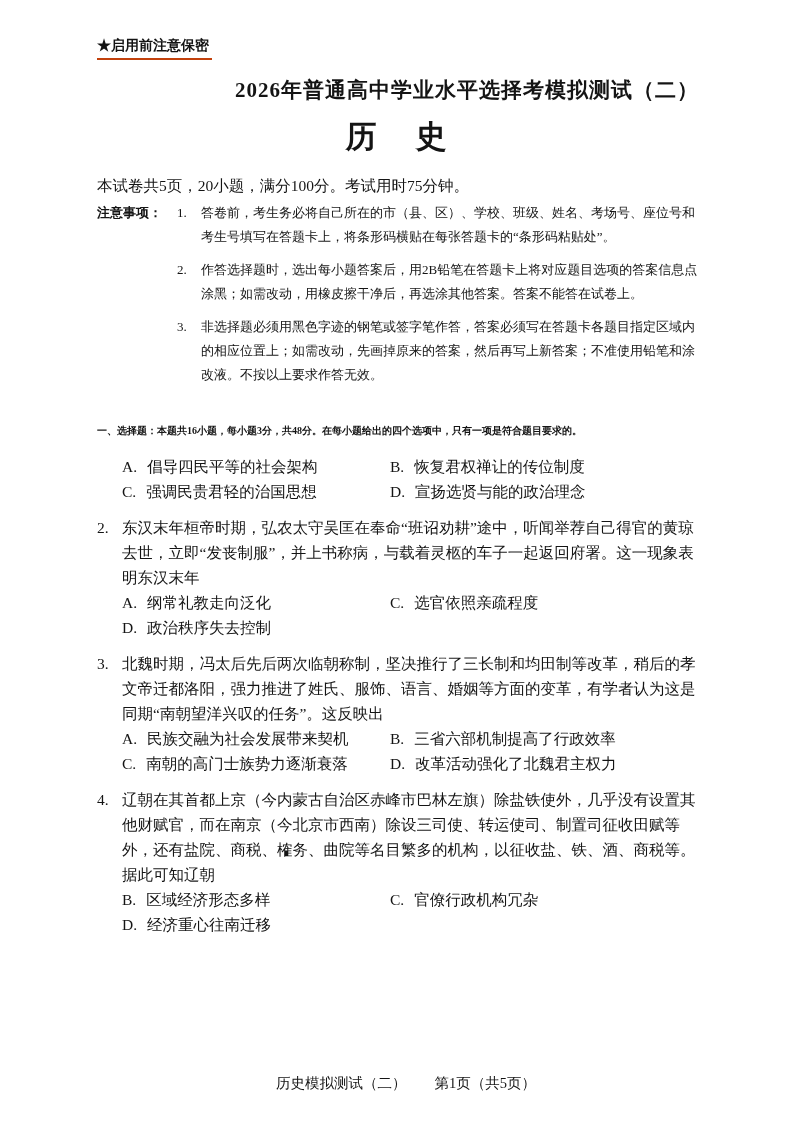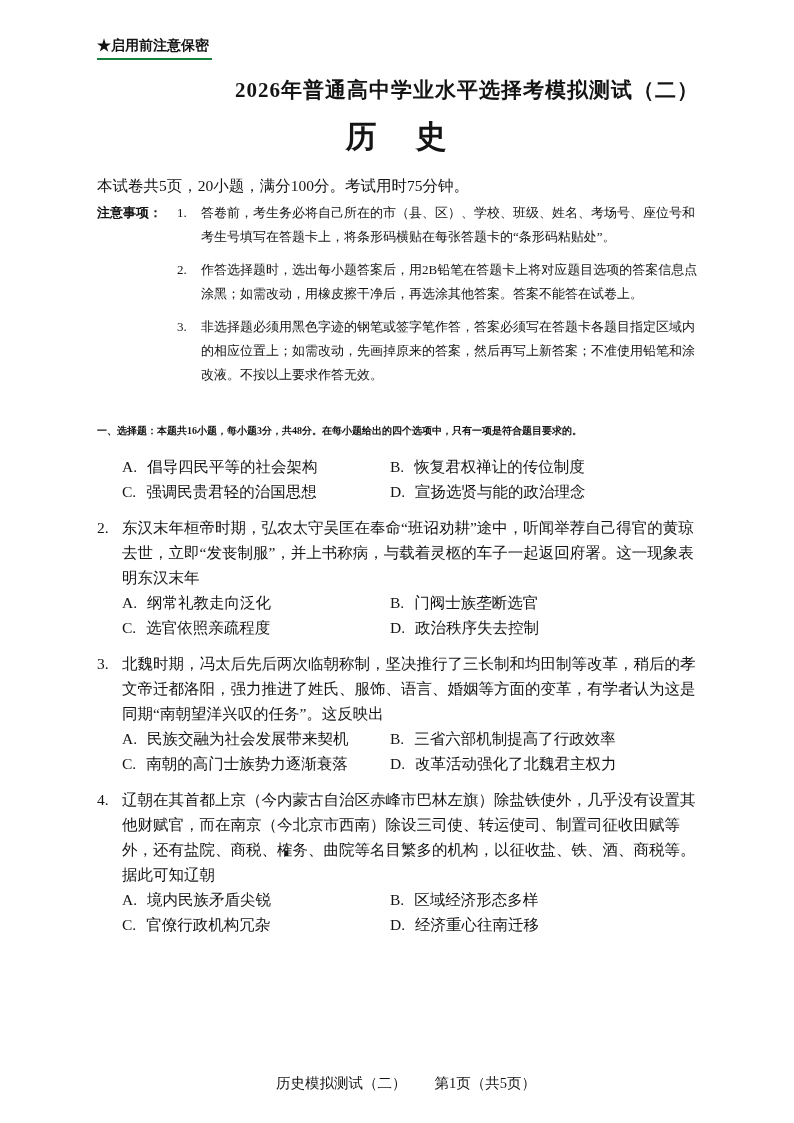--- a/index.html
+++ b/index.html
@@ -12,21 +12,21 @@
   .page {
     position: relative;
     width: 794px; height: 1123px;
     padding: 36px 95px 0 97px;
     overflow: hidden;
     background: #ffffff;
   }
   .security {
     display: inline-block;
     font-size: 14px; font-weight: bold;
-    border-bottom: 2px solid #15803d;
+    border-bottom: 2px solid #c2410c;
     padding: 0 3px 3px 0;
   }
   .title {
     text-align: right;
     font-size: 21px; font-weight: bold;
     margin-top: 16px; letter-spacing: 1px;
   }
   .subject {
     text-align: center;
     font-size: 31px; font-weight: bold;
@@ -83,40 +83,38 @@
       <div class="option"><span class="opt-label">B.</span><span>恢复君权禅让的传位制度</span></div>
       <div class="option"><span class="opt-label">C.</span><span>强调民贵君轻的治国思想</span></div>
       <div class="option"><span class="opt-label">D.</span><span>宣扬选贤与能的政治理念</span></div>
     </div>
   </div>
 
   <div class="question">
     <div class="stem"><span class="q-num">2.</span><span>东汉末年桓帝时期，弘农太守吴匡在奉命“班诏劝耕”途中，听闻举荐自己得官的黄琼去世，立即“发丧制服”，并上书称病，与载着灵柩的车子一起返回府署。这一现象表明东汉末年</span></div>
     <div class="options">
       <div class="option"><span class="opt-label">A.</span><span>纲常礼教走向泛化</span></div>
-      <div class="option"><span class="opt-label">B.</span><span>门阀士族垄断选官</span></div>
       <div class="option"><span class="opt-label">C.</span><span>选官依照亲疏程度</span></div>
       <div class="option"><span class="opt-label">D.</span><span>政治秩序失去控制</span></div>
     </div>
   </div>
 
   <div class="question">
     <div class="stem"><span class="q-num">3.</span><span>北魏时期，冯太后先后两次临朝称制，坚决推行了三长制和均田制等改革，稍后的孝文帝迁都洛阳，强力推进了姓氏、服饰、语言、婚姻等方面的变革，有学者认为这是同期“南朝望洋兴叹的任务”。这反映出</span></div>
     <div class="options">
       <div class="option"><span class="opt-label">A.</span><span>民族交融为社会发展带来契机</span></div>
       <div class="option"><span class="opt-label">B.</span><span>三省六部机制提高了行政效率</span></div>
       <div class="option"><span class="opt-label">C.</span><span>南朝的高门士族势力逐渐衰落</span></div>
       <div class="option"><span class="opt-label">D.</span><span>改革活动强化了北魏君主权力</span></div>
     </div>
   </div>
 
   <div class="question">
     <div class="stem"><span class="q-num">4.</span><span>辽朝在其首都上京（今内蒙古自治区赤峰市巴林左旗）除盐铁使外，几乎没有设置其他财赋官，而在南京（今北京市西南）除设三司使、转运使司、制置司征收田赋等外，还有盐院、商税、榷务、曲院等名目繁多的机构，以征收盐、铁、酒、商税等。据此可知辽朝</span></div>
     <div class="options">
-      <div class="option"><span class="opt-label">A.</span><span>境内民族矛盾尖锐</span></div>
       <div class="option"><span class="opt-label">B.</span><span>区域经济形态多样</span></div>
       <div class="option"><span class="opt-label">C.</span><span>官僚行政机构冗杂</span></div>
       <div class="option"><span class="opt-label">D.</span><span>经济重心往南迁移</span></div>
     </div>
   </div>
 
   <div class="footer">
     <span class="footer-left">历史模拟测试（二）</span><span class="footer-right">第1页（共5页）</span>
   </div>
 

